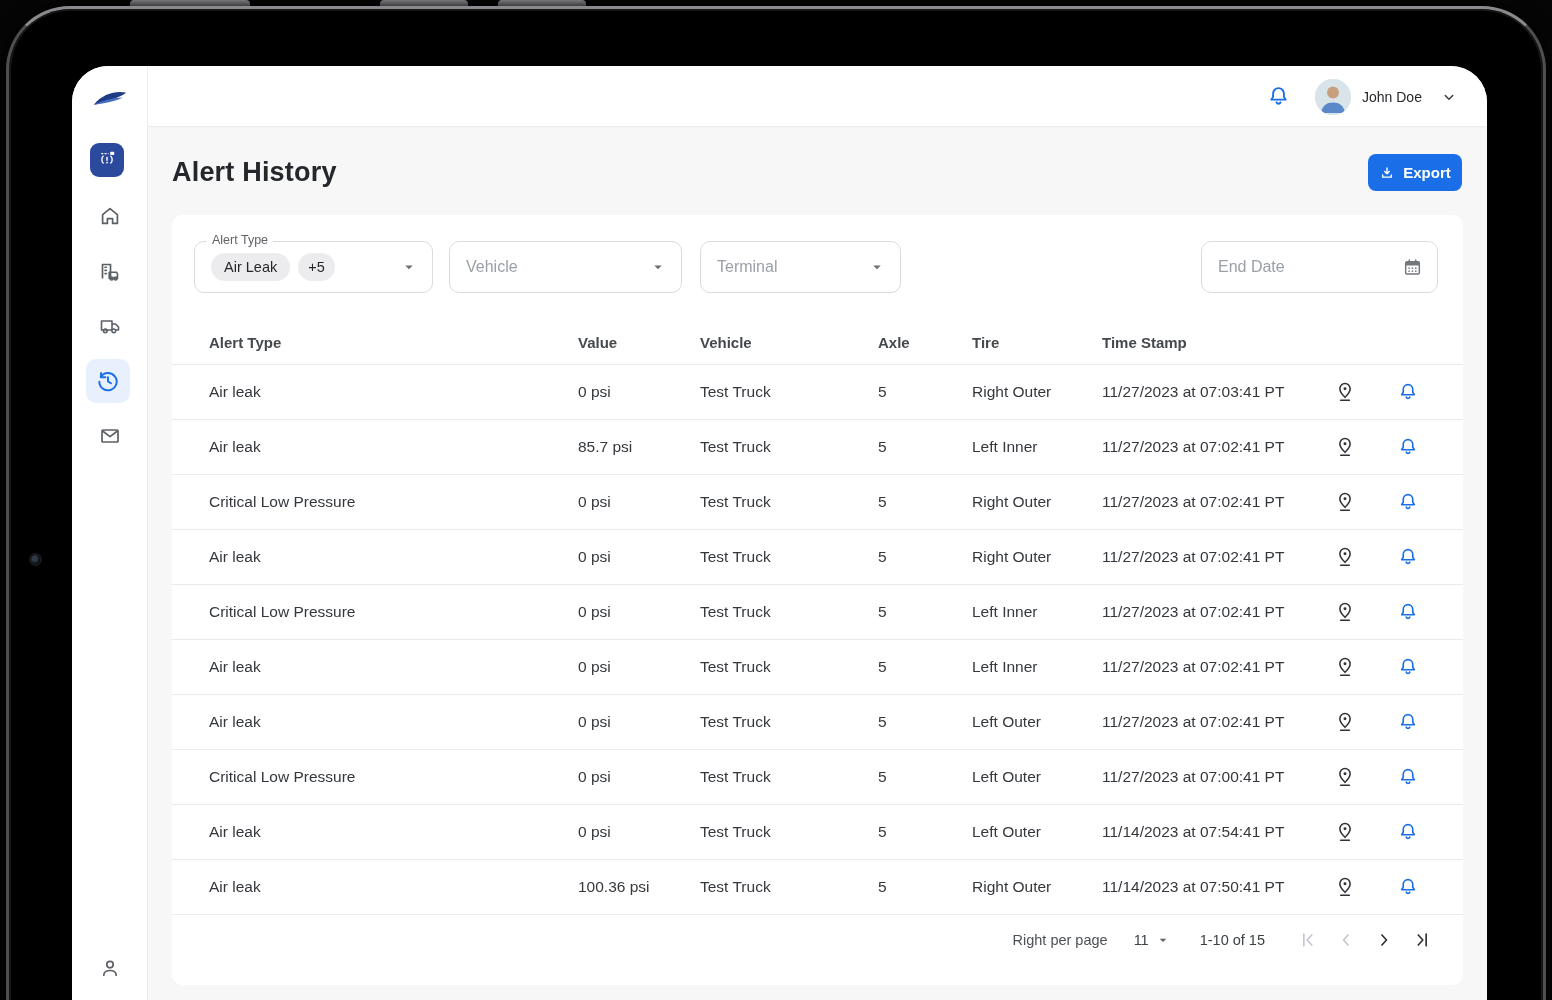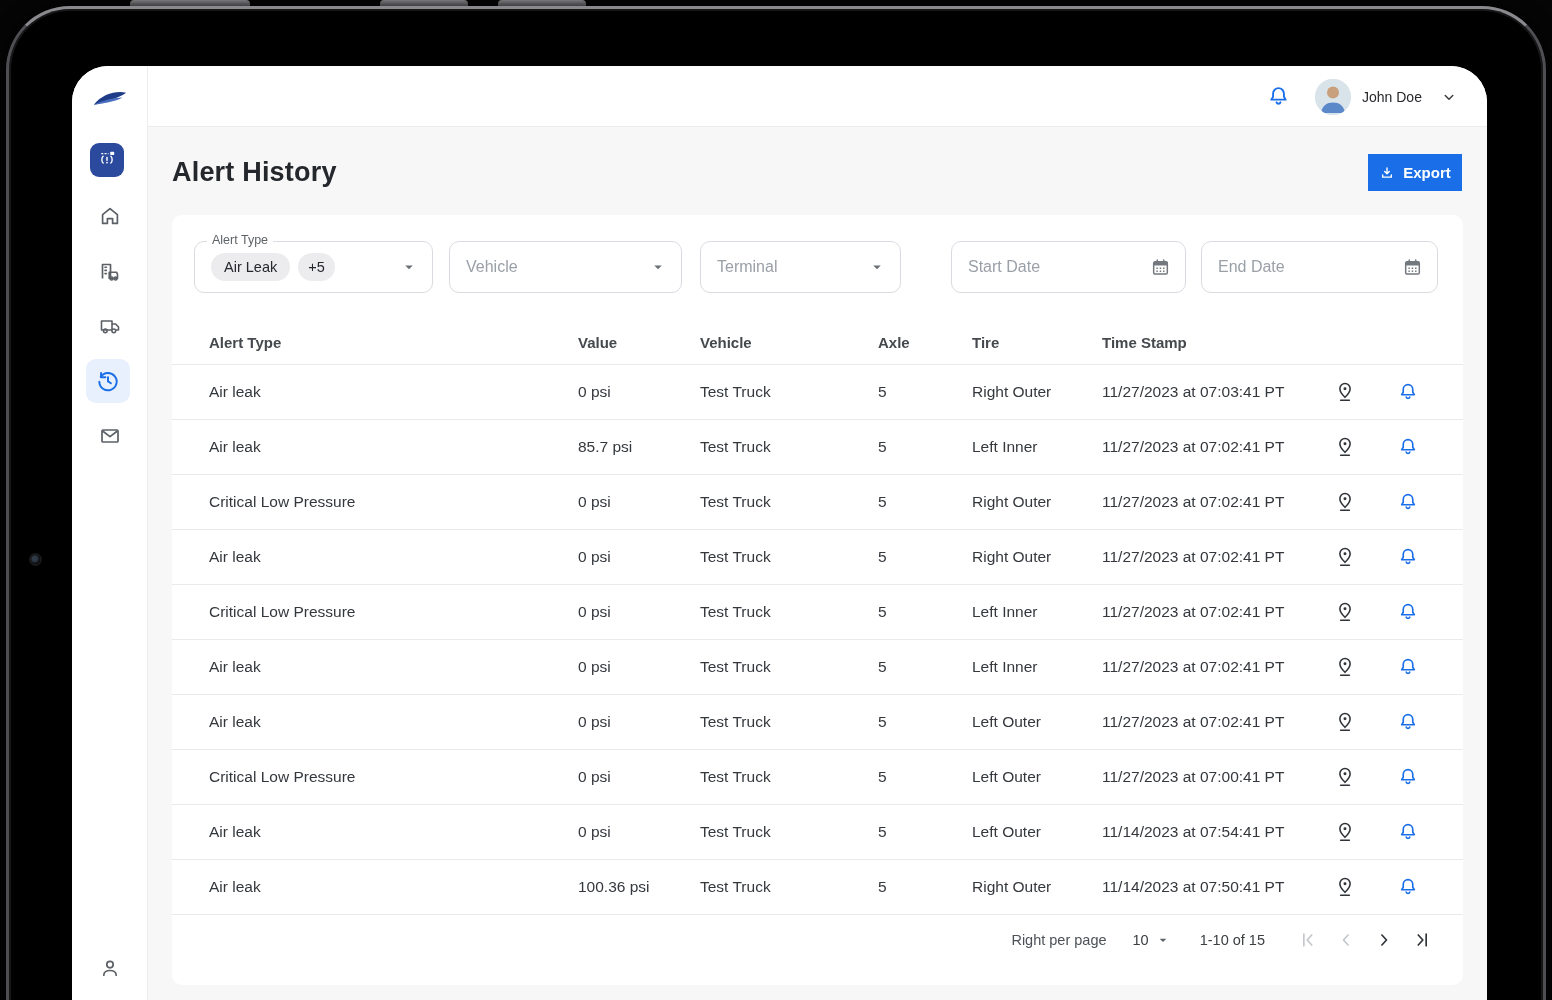--- a/index.html
+++ b/index.html
@@ -45,21 +45,21 @@
   .bell-top{position:absolute;left:1118px;top:18px;width:25px;height:25px;color:var(--accent);cursor:pointer;}
   .avatar{position:absolute;left:1167px;top:13px;width:36px;height:36px;border-radius:50%;overflow:hidden;
     background:#dfe7ec;cursor:pointer;}
   .user-name{position:absolute;left:1214px;top:0;height:61px;display:flex;align-items:center;
     font-size:14px;color:#26282c;}
   .user-caret{position:absolute;left:1292px;top:22px;width:18px;height:18px;color:#3c4043;cursor:pointer;}
 
   
   .content{position:absolute;left:76px;top:61px;width:1339px;height:873px;background:#f7f7f8;}
   .page-title{position:absolute;left:24px;top:30px;font-size:27px;font-weight:700;color:#24272b;letter-spacing:.2px;text-align:right;}
-  .export-btn{position:absolute;left:1220px;top:27px;width:94px;height:37px;border:none;border-radius:0;
+  .export-btn{position:absolute;left:1220px;top:27px;width:94px;height:37px;border:none;border-radius:8px;
     background:var(--accent);color:#fff;font-size:15px;font-weight:700;display:flex;align-items:center;
     justify-content:center;gap:8px;cursor:pointer;font-family:inherit;}
   .export-btn svg{width:16px;height:16px;}
 
   .card{position:absolute;left:24px;top:88px;width:1291px;height:770px;background:#fff;border-radius:10px;}
 
   
   .filters{position:absolute;top:26px;left:0;width:100%;height:52px;}
   .field{position:absolute;height:52px;border:1px solid #d9dbe0;border-radius:10px;background:#fff;
     display:flex;align-items:center;padding:0 14px 0 16px;cursor:pointer;}
@@ -214,36 +214,20 @@
               </svg>
           </div>
 
           <div class="field f-terminal">
             <span class="ph">Terminal</span>
             <svg class="caret" viewBox="0 0 24 24">
                 <path d="m7 10 5 5 5-5z" fill="currentColor"></path>
               </svg>
           </div>
 
-          <div class="field f-start">
-            <span class="ph">Start Date</span>
-            <svg class="cal" viewBox="0 0 24 24">
-              <rect x="4.2" y="5.5" width="15.6" height="14" rx="1.6" fill="none" stroke="currentColor" stroke-width="1.7"></rect>
-              <rect x="4.2" y="5.5" width="15.6" height="4.2" fill="currentColor"></rect>
-              <path d="M8.3 3.5v3M15.7 3.5v3" stroke="currentColor" stroke-width="1.7" stroke-linecap="round"></path>
-              <g fill="currentColor">
-                  <rect x="7.3" y="12" width="1.7" height="1.7"></rect>
-                  <rect x="11.1" y="12" width="1.7" height="1.7"></rect>
-                  <rect x="14.9" y="12" width="1.7" height="1.7"></rect>
-                  <rect x="7.3" y="15.4" width="1.7" height="1.7"></rect>
-                  <rect x="11.1" y="15.4" width="1.7" height="1.7"></rect>
-                  <rect x="14.9" y="15.4" width="1.7" height="1.7"></rect>
-                </g>
-            </svg>
-          </div>
 
           <div class="field f-end">
             <span class="ph">End Date</span>
             <svg class="cal" viewBox="0 0 24 24">
               <rect x="4.2" y="5.5" width="15.6" height="14" rx="1.6" fill="none" stroke="currentColor" stroke-width="1.7"></rect>
               <rect x="4.2" y="5.5" width="15.6" height="4.2" fill="currentColor"></rect>
               <path d="M8.3 3.5v3M15.7 3.5v3" stroke="currentColor" stroke-width="1.7" stroke-linecap="round"></path>
               <g fill="currentColor">
                   <rect x="7.3" y="12" width="1.7" height="1.7"></rect>
                   <rect x="11.1" y="12" width="1.7" height="1.7"></rect>
@@ -485,21 +469,21 @@
                 <path d="M12 4a5.2 5.2 0 0 0-5.2 5.2v3.1L5.1 15h13.8l-1.7-2.7V9.2A5.2 5.2 0 0 0 12 4Z" fill="none" stroke="currentColor" stroke-width="1.8" stroke-linejoin="round"></path>
                 <path d="M10.1 17.6a2 2 0 0 0 3.8 0" fill="none" stroke="currentColor" stroke-width="1.8" stroke-linecap="round"></path>
               </svg>
             </div>
           </div>
         </div>
 
         <div class="pagination">
           <span>Right per page</span>
           <span class="rpp-select">
-            <span>10</span>
+            <span>11</span>
             <svg class="caret" viewBox="0 0 24 24">
                 <path d="m7 10 5 5 5-5z" fill="currentColor"></path>
               </svg>
           </span>
           <span class="range">1-10 of 15</span>
           <span class="pager">
             <span class="pg-btn pg-disabled">
               <svg viewBox="0 0 24 24">
                   <path d="M7 5v14M16.5 6 11 12l5.5 6" fill="none" stroke="currentColor" stroke-width="2" stroke-linecap="round" stroke-linejoin="round"></path>
                 </svg>

